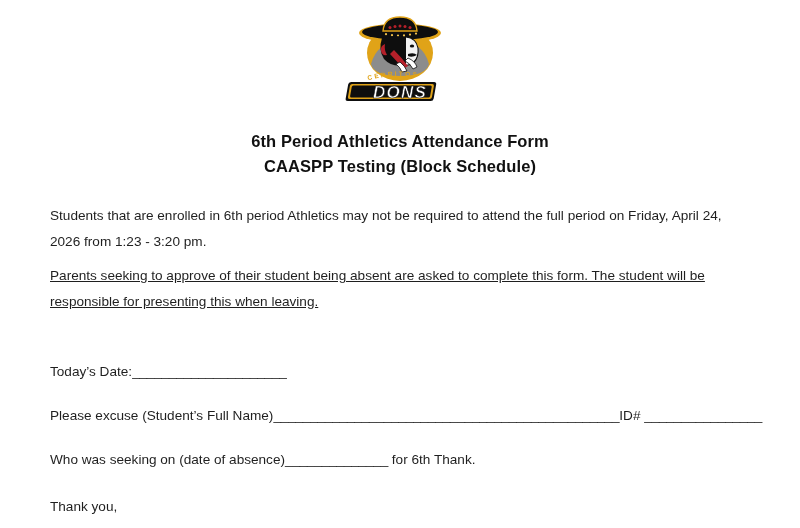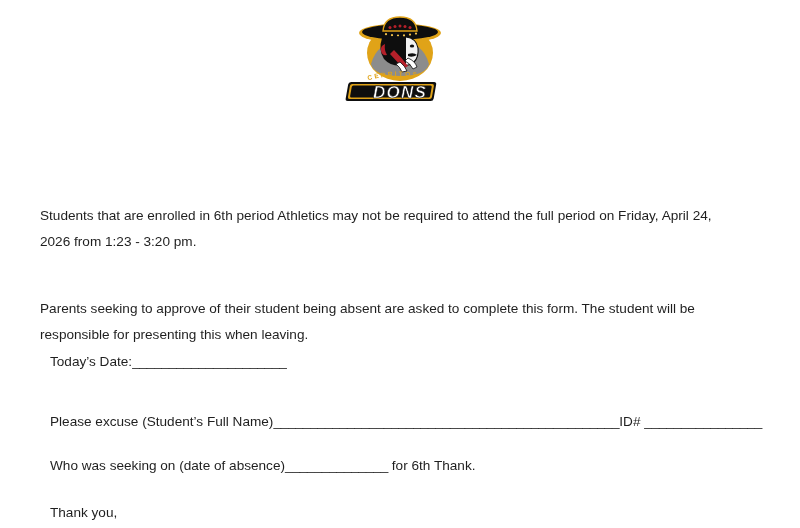--- a/index.html
+++ b/index.html
@@ -53,48 +53,48 @@
     font-size: 16.5px;
     font-weight: bold;
     line-height: 25px;
     letter-spacing: 0.1px;
     color: #111111;
   }
 
   
   .body-block {
     position: absolute;
-    left: 40px;
+    left: 50px;
     top: 203px;
     width: 676px;
   }
   .para {
     font-size: 13.6px;
     line-height: 25.5px;
     color: #1f1f1f;
     margin: 0;
     text-align: left;
   }
-  .para.spacer-above { margin-top: 42px; }
+  .para.spacer-above { margin-top: 9px; text-decoration: underline; }
 
   
   .fields-block {
     position: absolute;
     left: 50px;
     top: 350px;
     width: 700px;
   }
   .field-line {
     font-size: 13.6px;
     line-height: 20px;
     color: #1f1f1f;
     white-space: nowrap;
   }
-  .f-date   { margin-top: 2px; }
-  .f-excuse { margin-top: 40px; }
+  .f-date   { margin-top: 12px; }
+  .f-excuse { margin-top: 24px; }
   .f-absent { margin-top: 24px; }
   .f-thanks { margin-top: 27px; }
 
   .blank {
     letter-spacing: -0.2px;
   }
 </style>
 </head>
 <body>
 
@@ -155,20 +155,24 @@
         <g transform="skewX(-10)">
           <rect x="24" y="76" width="88" height="19" rx="2.5" fill="#0E0E0E"></rect>
           <rect x="26" y="78" width="84" height="15" rx="2" fill="#E0A318"></rect>
           <rect x="28" y="79.5" width="80" height="12" rx="1.5" fill="#0E0E0E"></rect>
         </g>
         <text x="62" y="91.5" text-anchor="middle" font-family="Liberation Sans, sans-serif" font-size="17" font-weight="bold" font-style="italic" fill="#FFFFFF" stroke="#0E0E0E" stroke-width="0.6" letter-spacing="1.2">DONS</text>
       </svg>
     </div>
   </div>
 
+  <div class="title-block">
+    <div class="title-line">6th Period Athletics Attendance Form</div>
+    <div class="title-line">CAASPP Testing (Block Schedule)</div>
+  </div>
 
   <div class="body-block">
     <p class="para">Students that are enrolled in 6th period Athletics may not be required to attend the full period on Friday, April 24, 2026 from 1:23 - 3:20 pm.</p>
     <p class="para spacer-above">Parents seeking to approve of their student being absent are asked to complete this form. The student will be responsible for presenting this when leaving.</p>
   </div>
 
   <div class="fields-block">
 
     <div class="field-line f-date">
       <span>Today’s Date:</span><span class="blank">_____________________</span>

